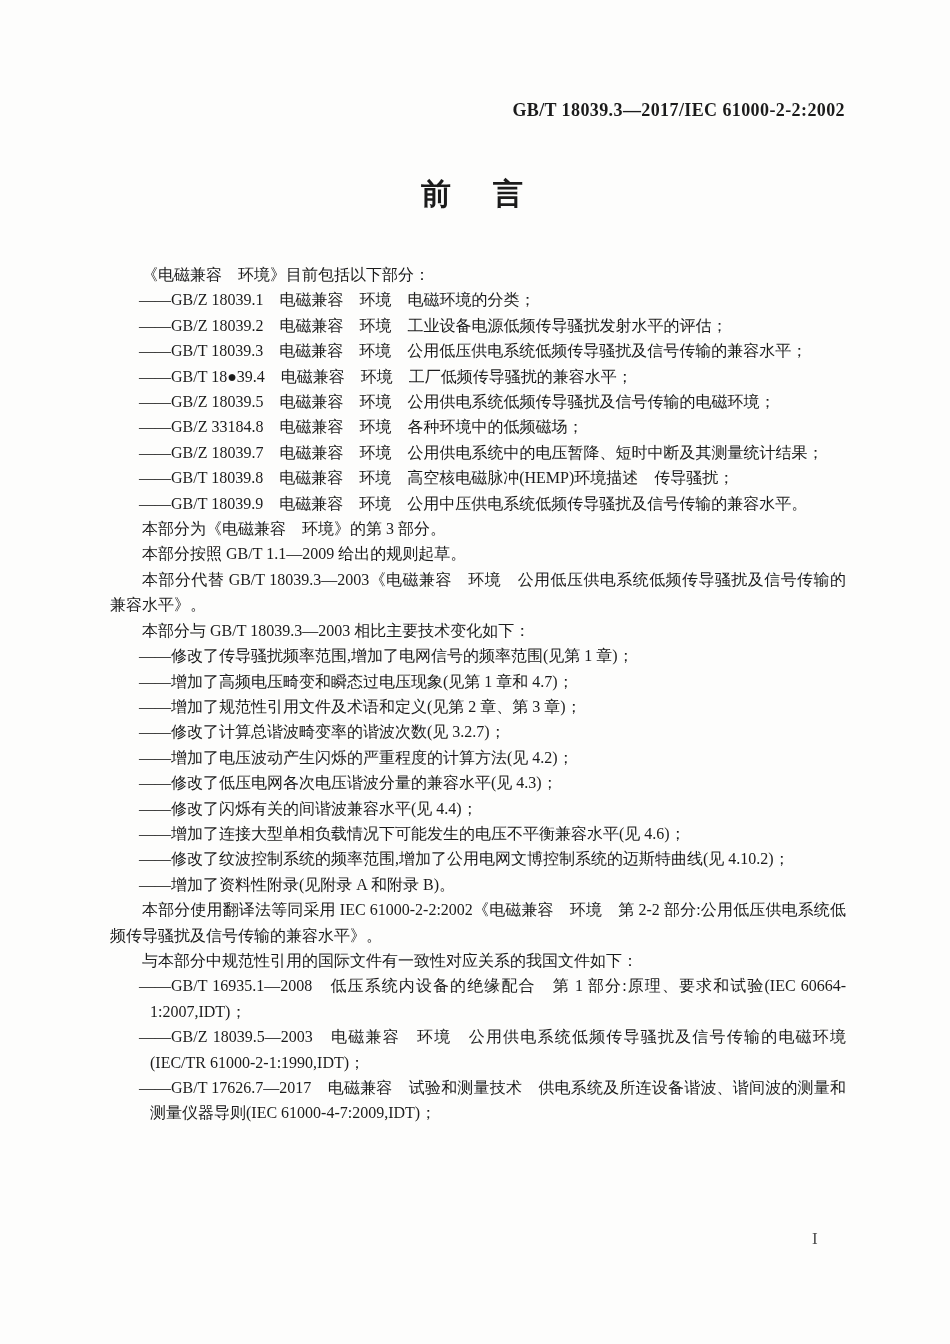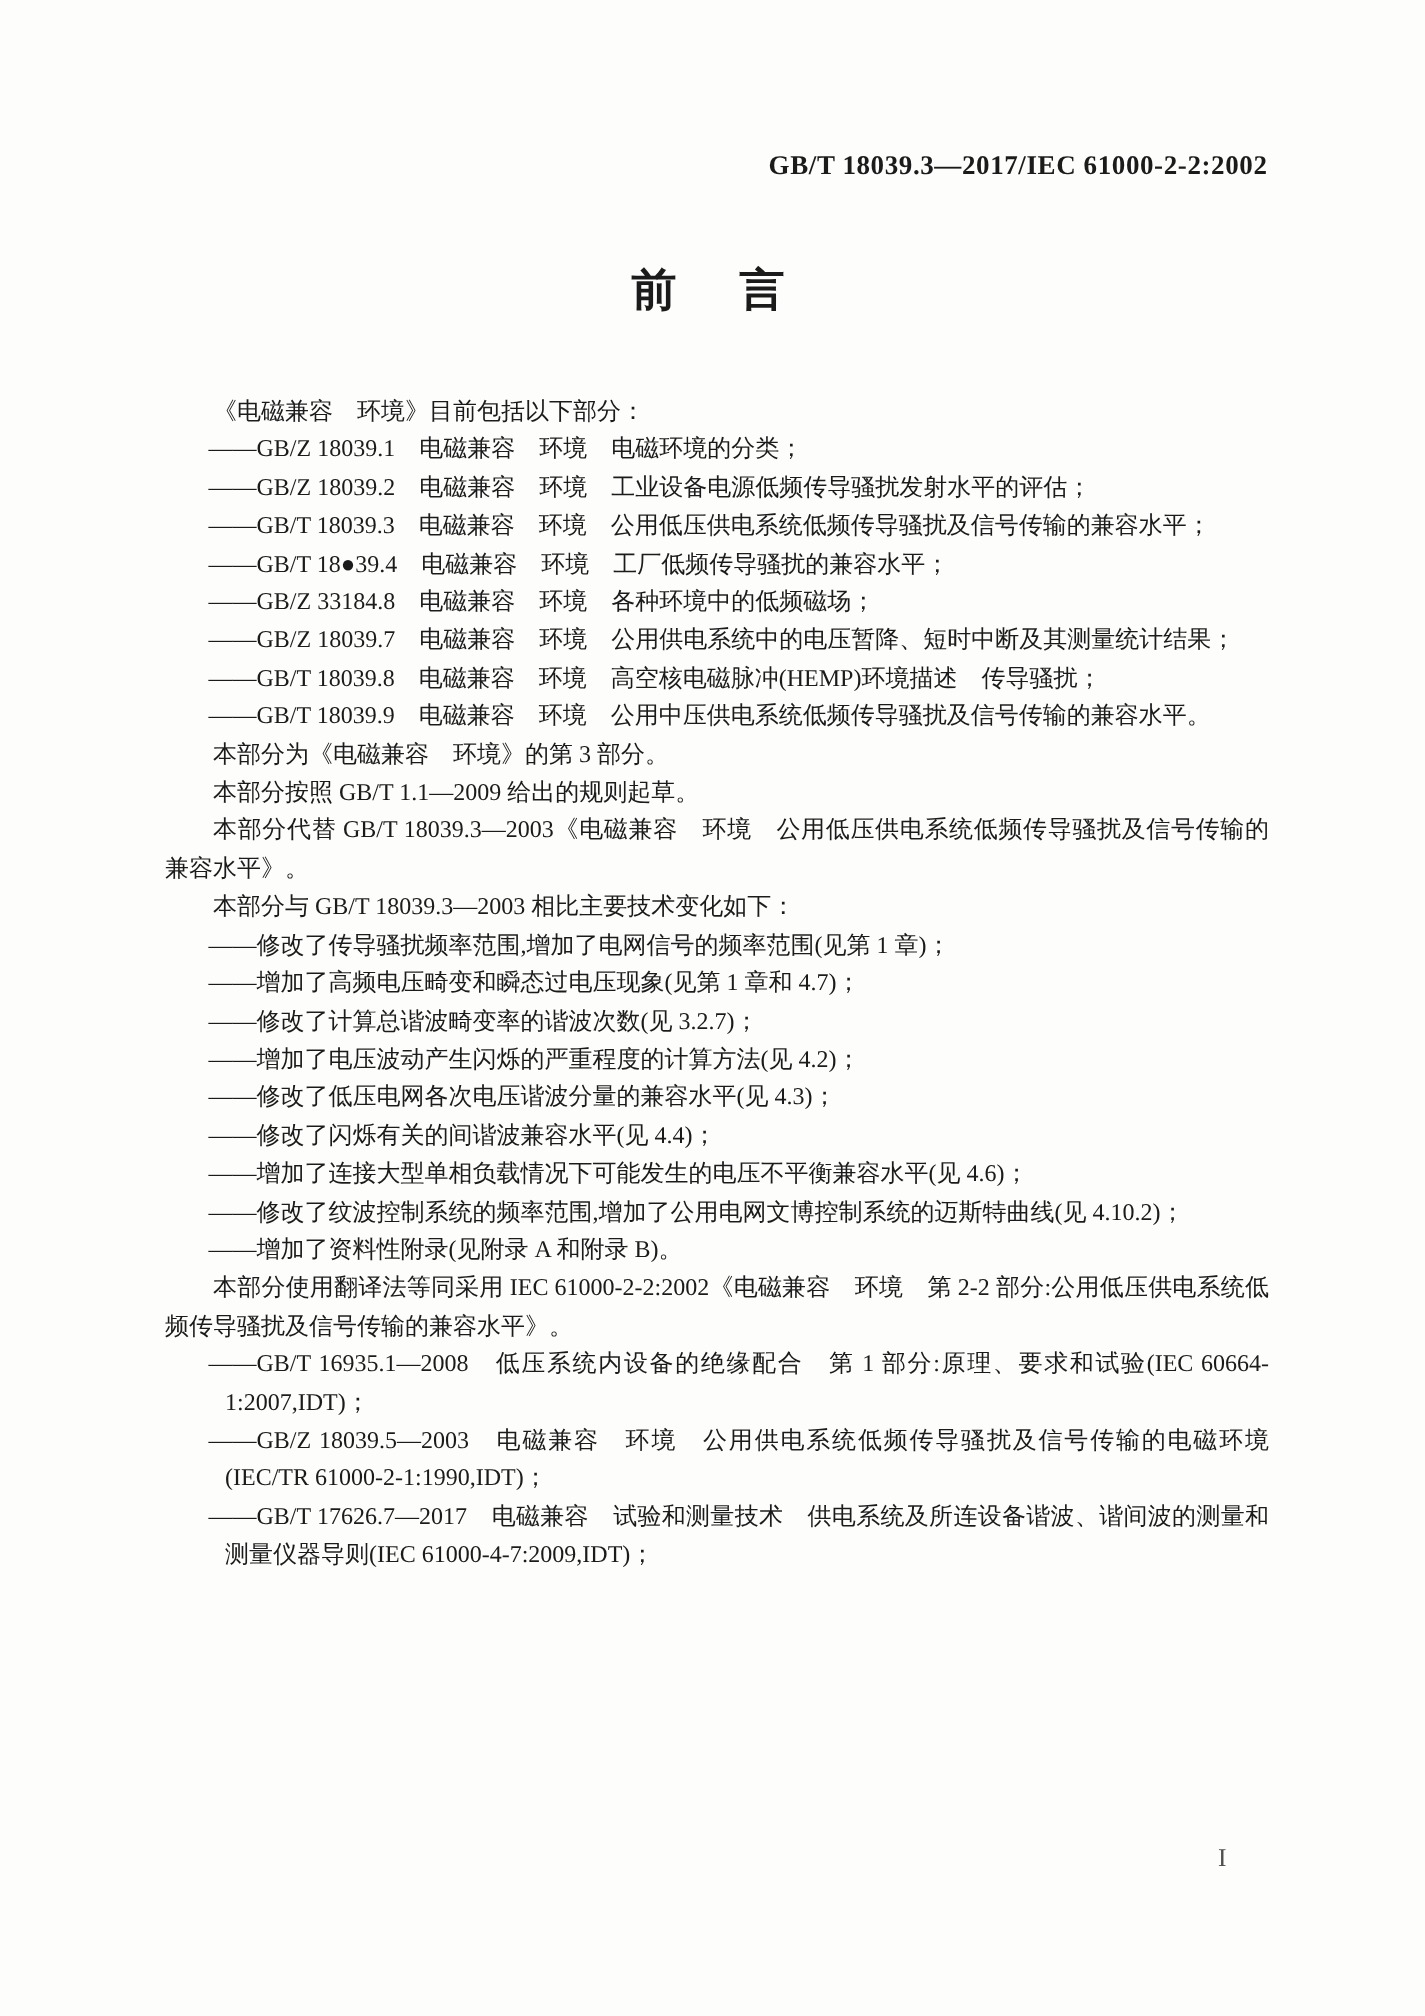--- a/index.html
+++ b/index.html
@@ -73,38 +73,41 @@
   <div class="doc-number">GB/T 18039.3—2017/IEC 61000-2-2:2002</div>
 
   <div class="doc-title">前　言</div>
 
   <div class="doc-body">
     <p class="para">《电磁兼容　环境》目前包括以下部分：</p>
     <p class="item">——GB/Z 18039.1　电磁兼容　环境　电磁环境的分类；</p>
     <p class="item">——GB/Z 18039.2　电磁兼容　环境　工业设备电源低频传导骚扰发射水平的评估；</p>
     <p class="item">——GB/T 18039.3　电磁兼容　环境　公用低压供电系统低频传导骚扰及信号传输的兼容水平；</p>
     <p class="item">——GB/T 18●39.4　电磁兼容　环境　工厂低频传导骚扰的兼容水平；</p>
+    <p class="item">——GB/Z 18039.5　电磁兼容　环境　公用供电系统低频传导骚扰及信号传输的电磁环境；</p>
     <p class="item">——GB/Z 33184.8　电磁兼容　环境　各种环境中的低频磁场；</p>
     <p class="item">——GB/Z 18039.7　电磁兼容　环境　公用供电系统中的电压暂降、短时中断及其测量统计结果；</p>
     <p class="item">——GB/T 18039.8　电磁兼容　环境　高空核电磁脉冲(HEMP)环境描述　传导骚扰；</p>
     <p class="item">——GB/T 18039.9　电磁兼容　环境　公用中压供电系统低频传导骚扰及信号传输的兼容水平。</p>
     <p class="para">本部分为《电磁兼容　环境》的第 3 部分。</p>
     <p class="para">本部分按照 GB/T 1.1—2009 给出的规则起草。</p>
     <p class="para">本部分代替 GB/T 18039.3—2003《电磁兼容　环境　公用低压供电系统低频传导骚扰及信号传输的兼容水平》。</p>
     <p class="para">本部分与 GB/T 18039.3—2003 相比主要技术变化如下：</p>
     <p class="item">——修改了传导骚扰频率范围,增加了电网信号的频率范围(见第 1 章)；</p>
     <p class="item">——增加了高频电压畸变和瞬态过电压现象(见第 1 章和 4.7)；</p>
+    <p class="item">——增加了规范性引用文件及术语和定义(见第 2 章、第 3 章)；</p>
     <p class="item">——修改了计算总谐波畸变率的谐波次数(见 3.2.7)；</p>
     <p class="item">——增加了电压波动产生闪烁的严重程度的计算方法(见 4.2)；</p>
     <p class="item">——修改了低压电网各次电压谐波分量的兼容水平(见 4.3)；</p>
     <p class="item">——修改了闪烁有关的间谐波兼容水平(见 4.4)；</p>
     <p class="item">——增加了连接大型单相负载情况下可能发生的电压不平衡兼容水平(见 4.6)；</p>
     <p class="item">——修改了纹波控制系统的频率范围,增加了公用电网文博控制系统的迈斯特曲线(见 4.10.2)；</p>
     <p class="item">——增加了资料性附录(见附录 A 和附录 B)。</p>
     <p class="para">本部分使用翻译法等同采用 IEC 61000-2-2:2002《电磁兼容　环境　第 2-2 部分:公用低压供电系统低频传导骚扰及信号传输的兼容水平》。</p>
+    <p class="para">与本部分中规范性引用的国际文件有一致性对应关系的我国文件如下：</p>
     <p class="item">——GB/T 16935.1—2008　低压系统内设备的绝缘配合　第 1 部分:原理、要求和试验(IEC 60664-1:2007,IDT)；</p>
     <p class="item">——GB/Z 18039.5—2003　电磁兼容　环境　公用供电系统低频传导骚扰及信号传输的电磁环境(IEC/TR 61000-2-1:1990,IDT)；</p>
     <p class="item">——GB/T 17626.7—2017　电磁兼容　试验和测量技术　供电系统及所连设备谐波、谐间波的测量和测量仪器导则(IEC 61000-4-7:2009,IDT)；</p>
   </div>
 
   <div class="page-number">I</div>
 
 </div>
 
 </body></html>

